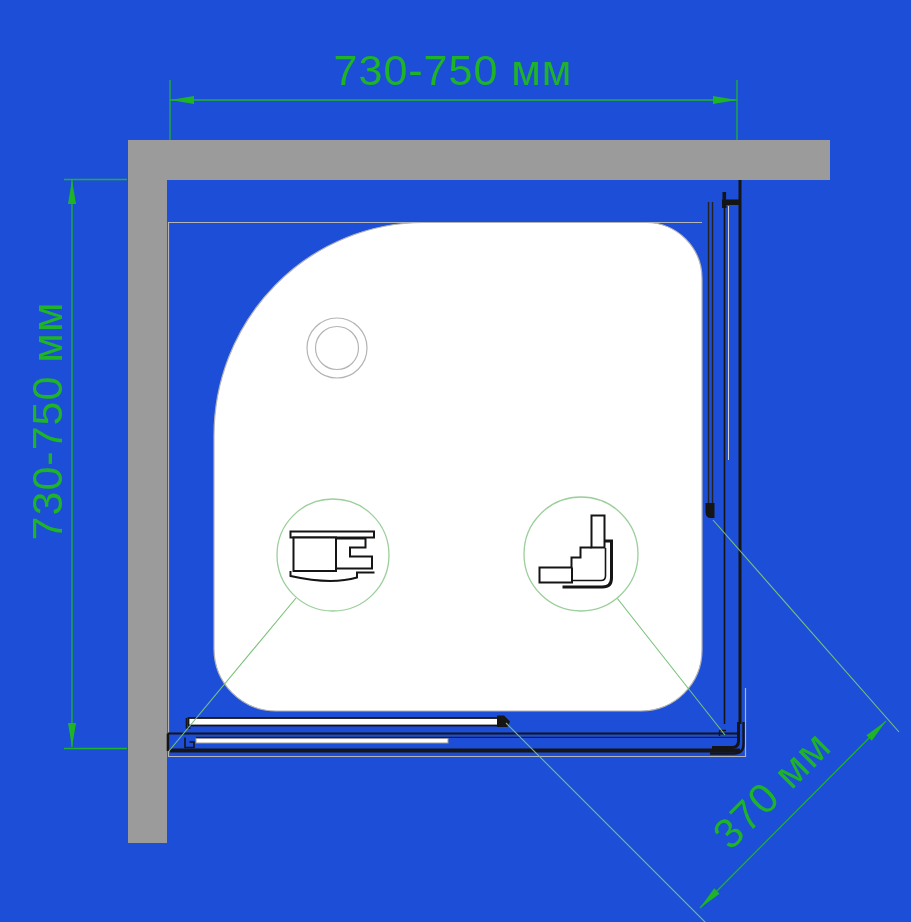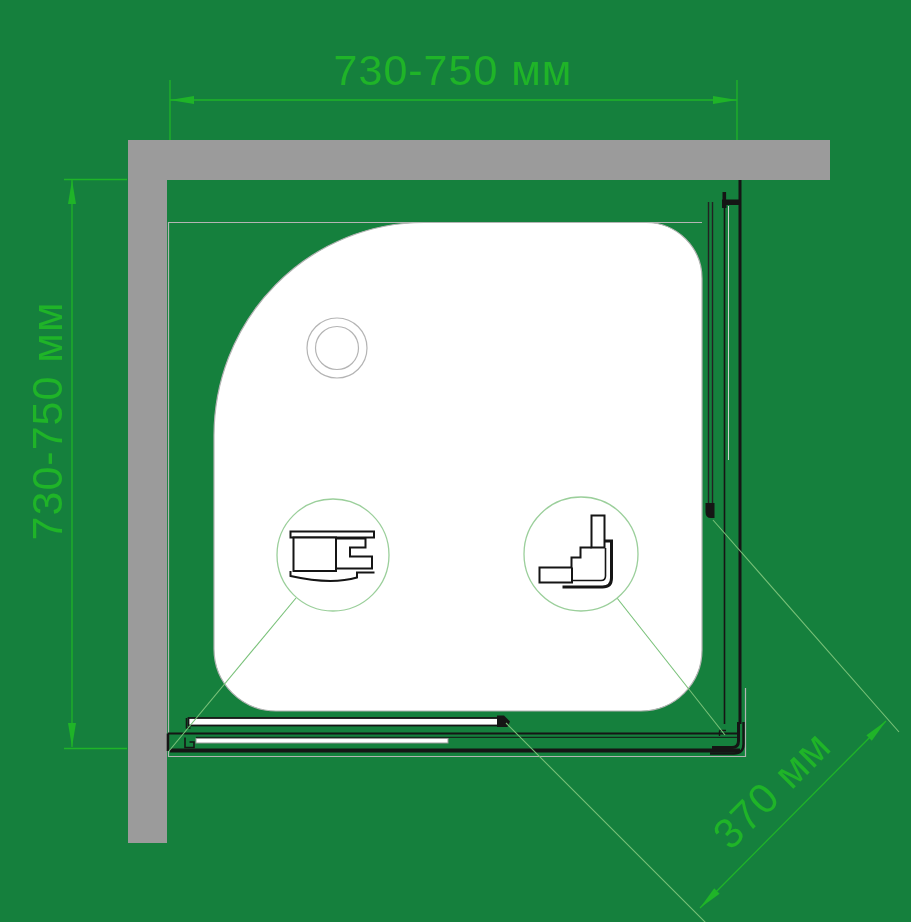--- a/index.html
+++ b/index.html
@@ -1,16 +1,16 @@
 <!DOCTYPE html>
 <html><head>
 <meta charset="utf-8">
 <style>
   html, body { margin: 0; padding: 0; background: #ffffff; }
-  .stage { position: relative; width: 911px; height: 922px; background: #15803d; overflow: hidden; }
+  .stage { position: relative; width: 911px; height: 922px; background: #1d4ed8; overflow: hidden; }
   svg { position: absolute; left: 0; top: 0; }
   .dim-text {
     font-family: "Liberation Sans", "DejaVu Sans", sans-serif;
     font-size: 43px;
     letter-spacing: 1px;
   }
   .dim-text-small {
     font-family: "Liberation Sans", "DejaVu Sans", sans-serif;
     font-size: 42px;
     letter-spacing: 1px;

